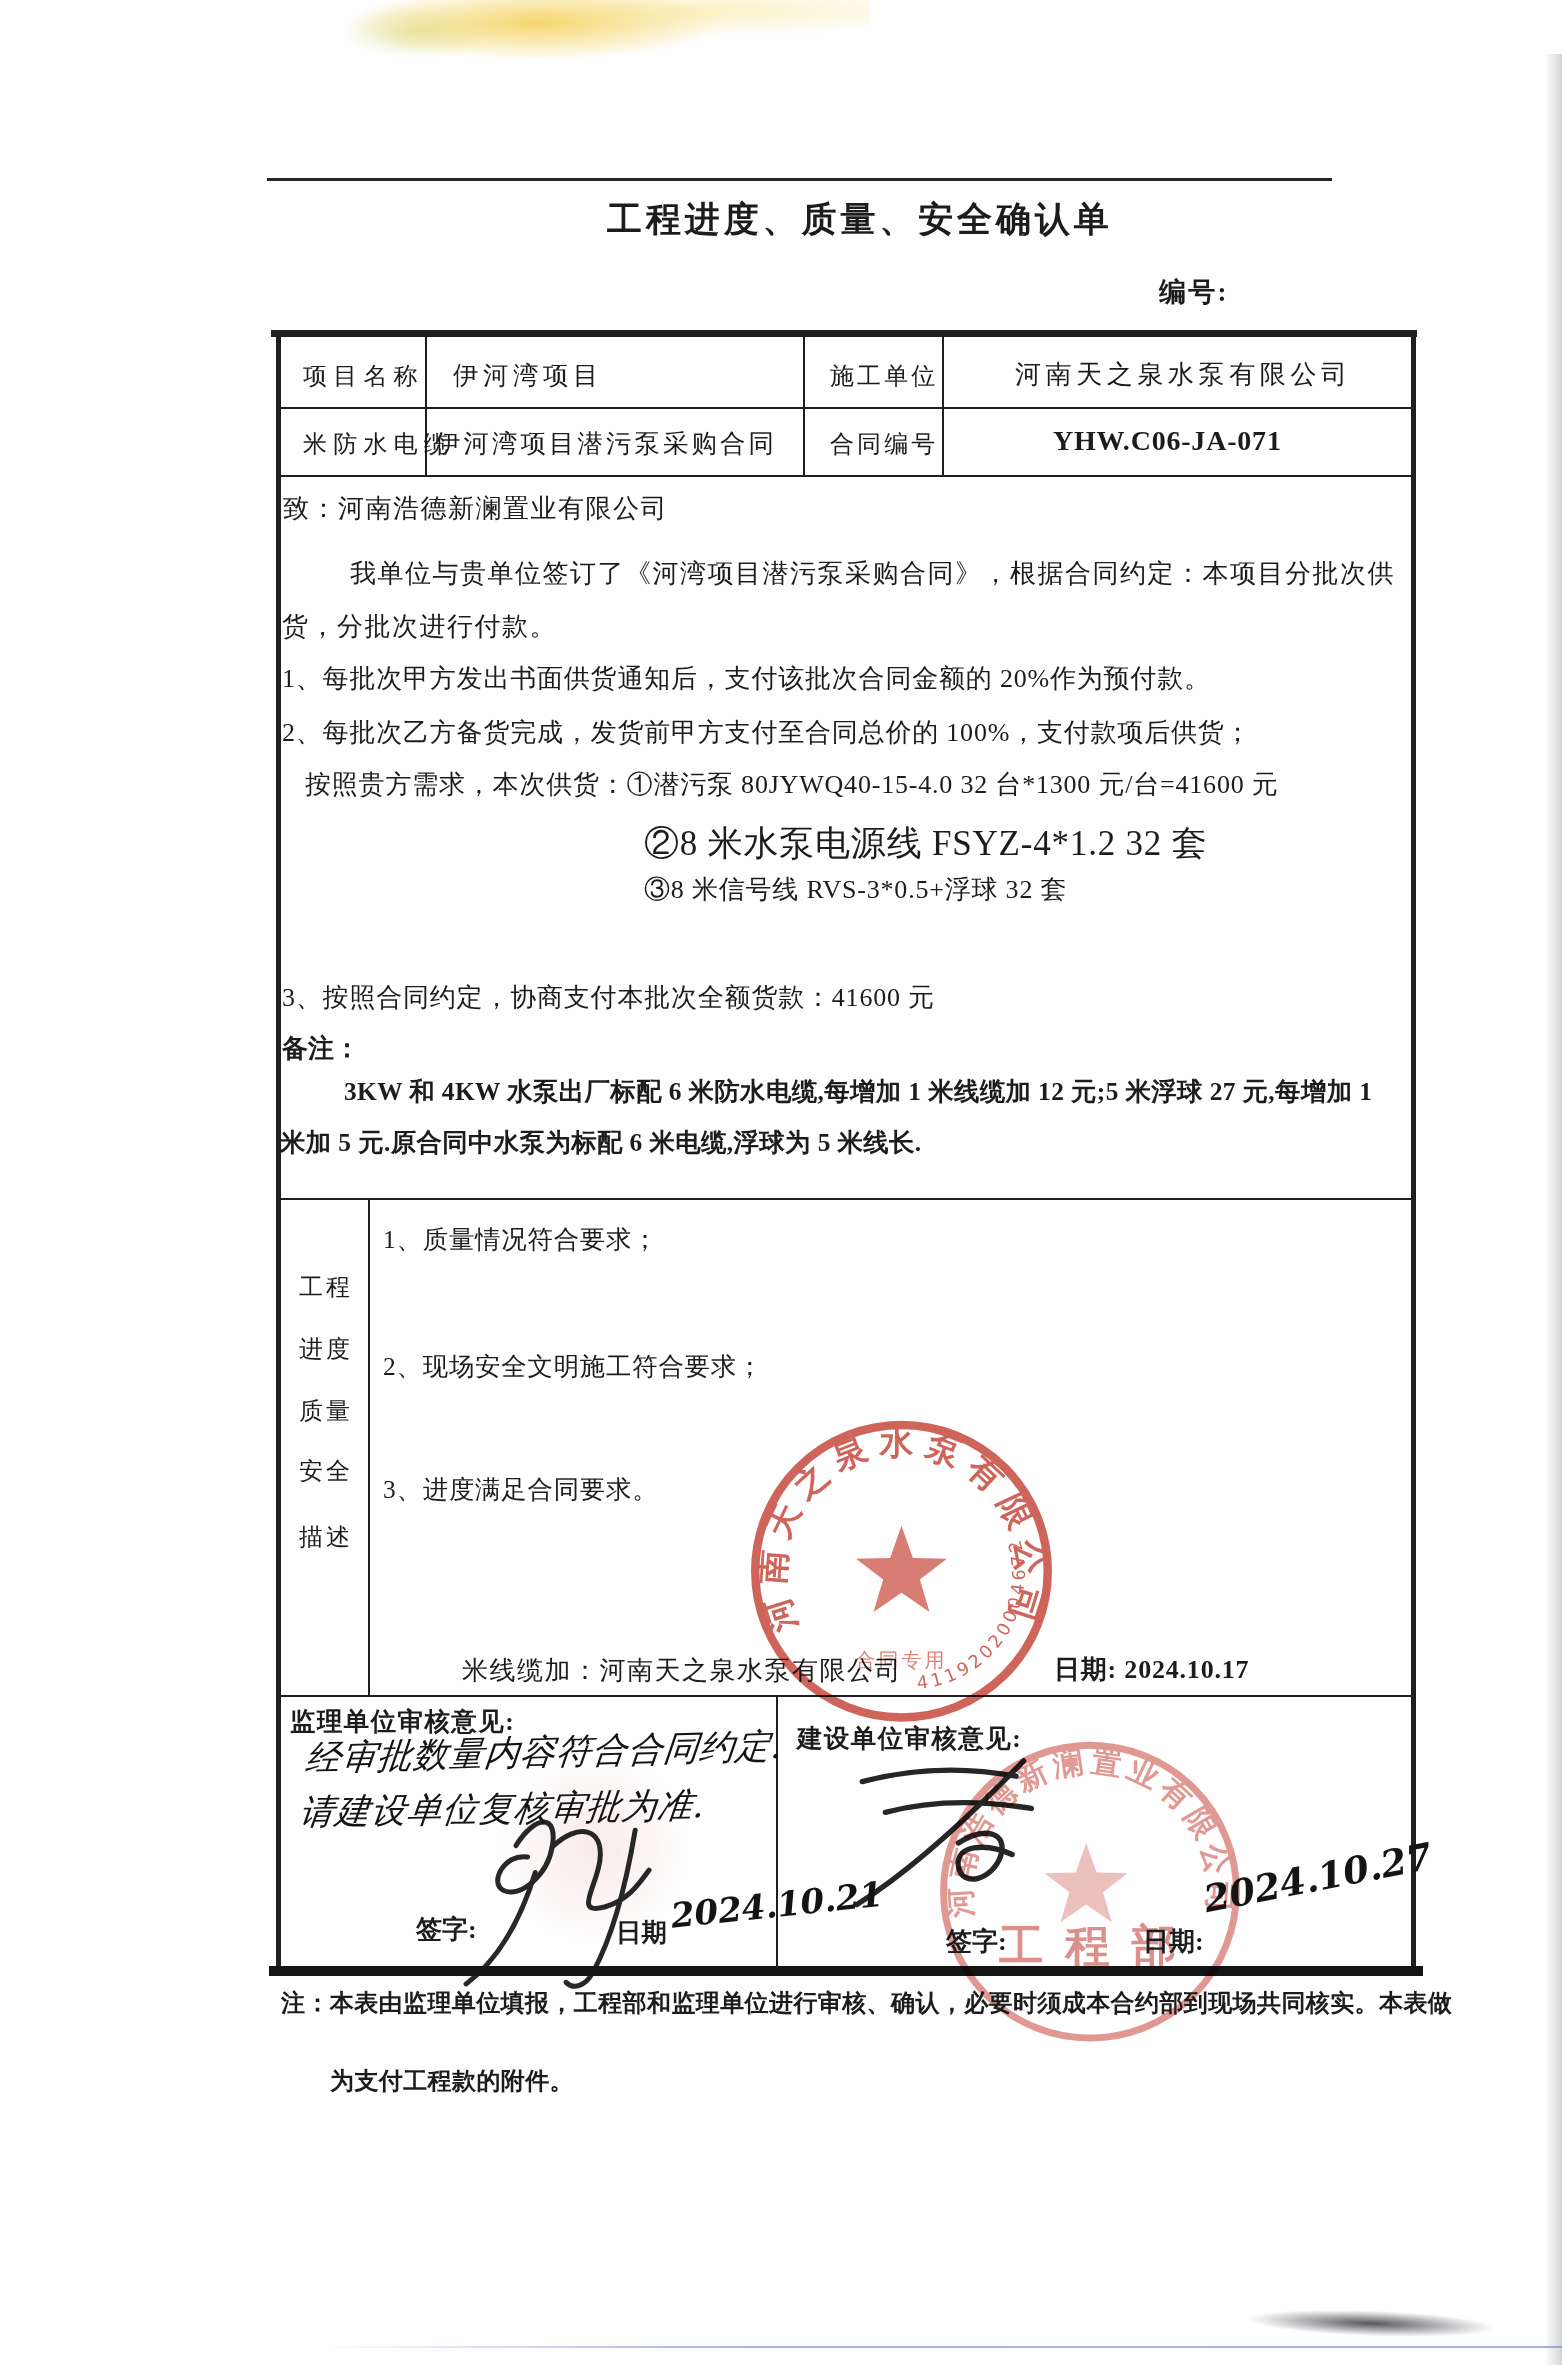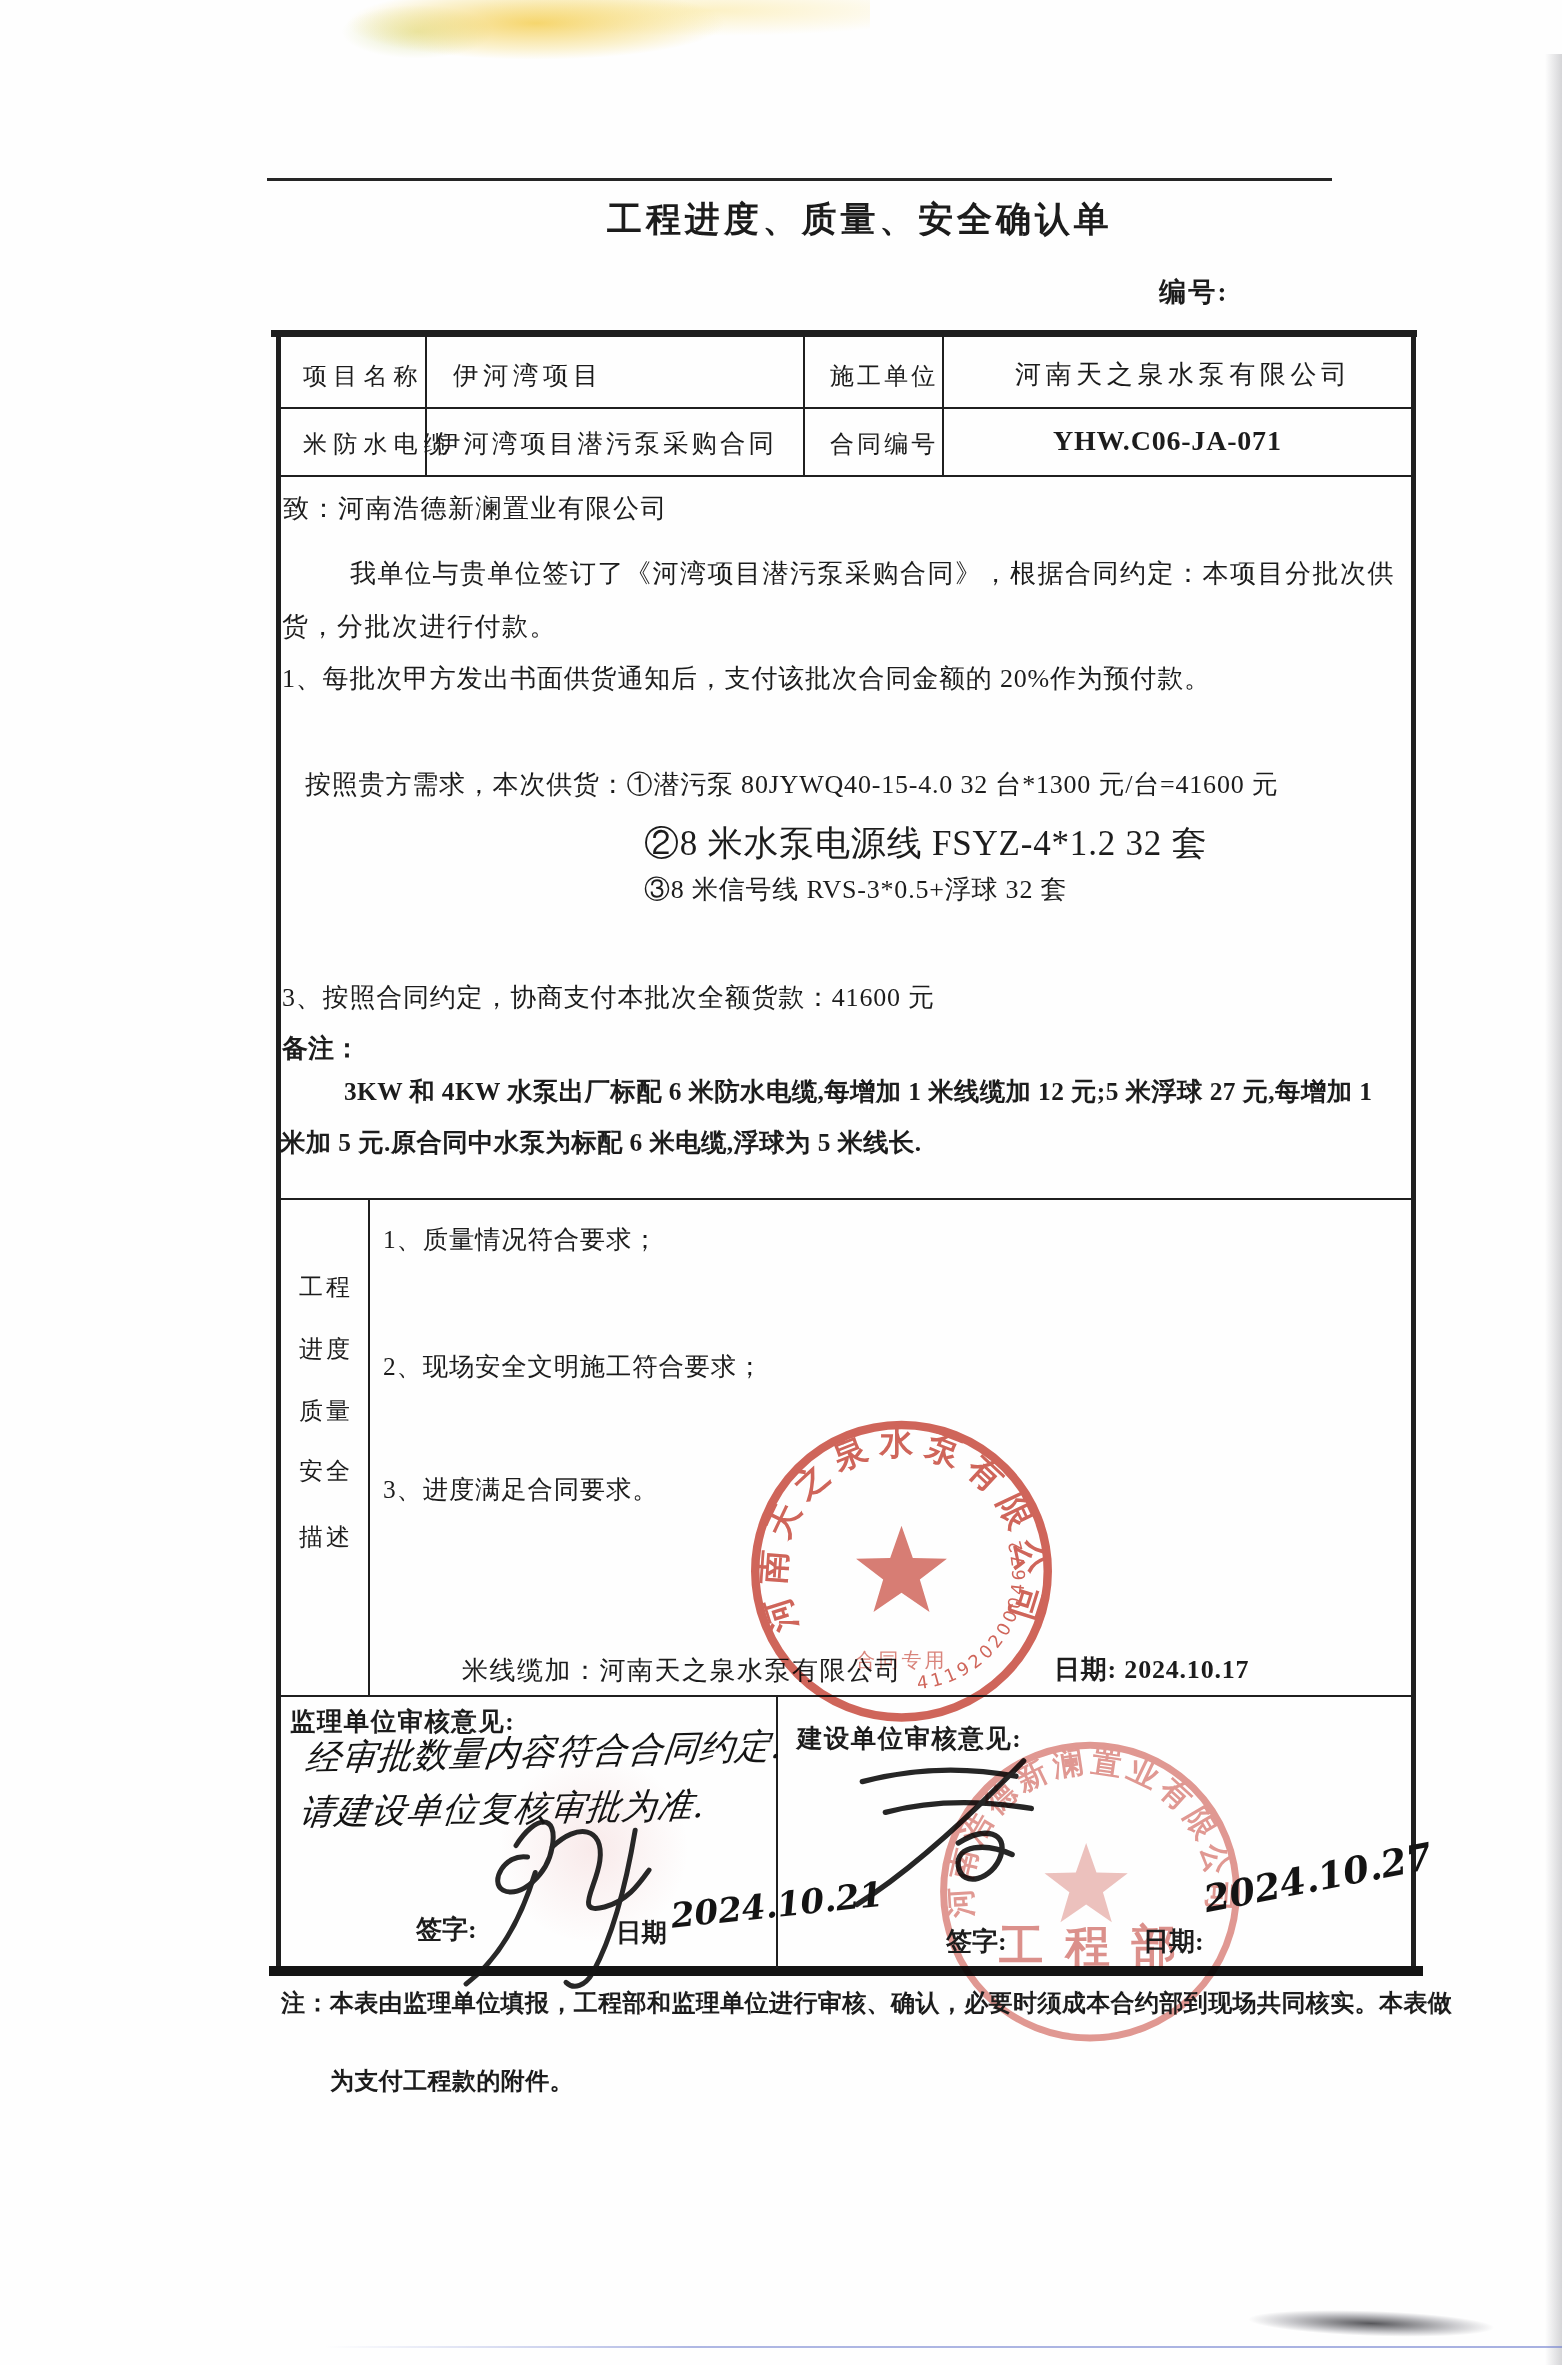--- a/index.html
+++ b/index.html
@@ -56,20 +56,21 @@
   <div class="abs txt" style="left:1015px;top:357px;font-size:26px;letter-spacing:4.6px;">河南天之泉水泵有限公司</div>
   <div class="abs txt" style="left:303px;top:428px;font-size:24px;letter-spacing:6.2px;">米防水电缆</div>
   <div class="abs txt" style="left:435px;top:427px;font-size:25.4px;letter-spacing:3.1px;">伊河湾项目潜污泵采购合同</div>
   <div class="abs txt" style="left:830px;top:428px;font-size:24px;letter-spacing:3.1px;">合同编号</div>
   <div class="abs txt" style="left:1008px;top:425px;font-size:28px;font-weight:700;font-family:Liberation Serif, serif;letter-spacing:0.8px;margin-left:45px;">YHW.C06-JA-071</div>
 
   <div class="abs txt" style="left:283px;top:491px;font-size:26px;font-weight:400;letter-spacing:1.5px;">致：河南浩德新澜置业有限公司</div>
   <div class="abs txt" style="left:350px;top:556px;font-size:26px;letter-spacing:1.5px;">我单位与贵单位签订了《河湾项目潜污泵采购合同》，根据合同约定：本项目分批次供</div>
   <div class="abs txt" style="left:282px;top:609px;font-size:26px;letter-spacing:1.5px;">货，分批次进行付款。</div>
   <div class="abs txt" style="left:282px;top:661px;font-size:26px;letter-spacing:0.8px;">1、每批次甲方发出书面供货通知后，支付该批次合同金额的 20%作为预付款。</div>
+  <div class="abs txt" style="left:282px;top:715px;font-size:26px;letter-spacing:0.8px;">2、每批次乙方备货完成，发货前甲方支付至合同总价的 100%，支付款项后供货；</div>
   <div class="abs txt" style="left:305px;top:767px;font-size:26px;letter-spacing:0.8px;">按照贵方需求，本次供货：①潜污泵 80JYWQ40-15-4.0  32 台*1300 元/台=41600 元</div>
   <div class="abs txt" style="left:644px;top:820px;font-size:35px;letter-spacing:0.8px;">②8 米水泵电源线 FSYZ-4*1.2  32 套</div>
   <div class="abs txt" style="left:644px;top:872px;font-size:26px;letter-spacing:0.8px;">③8 米信号线 RVS-3*0.5+浮球  32 套</div>
   <div class="abs txt" style="left:282px;top:980px;font-size:26px;letter-spacing:0.8px;">3、按照合同约定，协商支付本批次全额货款：41600 元</div>
   <div class="abs txt" style="left:282px;top:1031px;font-size:26px;font-weight:700;">备注：</div>
   <div class="abs txt" style="left:344px;top:1075px;font-size:25.4px;font-weight:700;letter-spacing:0.4px;">3KW 和 4KW 水泵出厂标配 6 米防水电缆,每增加 1 米线缆加 12 元;5 米浮球 27 元,每增加 1</div>
   <div class="abs txt" style="left:280px;top:1126px;font-size:25.4px;font-weight:700;letter-spacing:0.4px;">米加 5 元.原合同中水泵为标配 6 米电缆,浮球为 5 米线长.</div>
 
   <div class="abs txt" style="left:299px;top:1271px;font-size:24px;letter-spacing:3.1px;">工程</div>
   <div class="abs txt" style="left:299px;top:1333px;font-size:24px;letter-spacing:3.1px;">进度</div>

